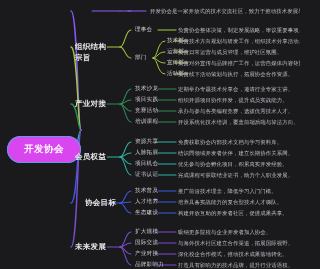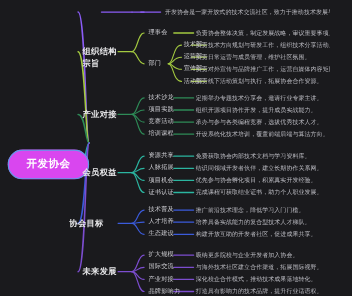--- a/index.html
+++ b/index.html
@@ -142,21 +142,21 @@
       <div class="node desc" style="left: 178px; top: 122px;">开设系统化技术培训，覆盖前端后端与算法方向。</div>
       <div class="node b1" style="left: 75px; top: 157px;">会员权益</div>
       <div class="node b2" style="left: 135px; top: 142px;">资源共享</div>
       <div class="node desc" style="left: 178px; top: 142px;">免费获取协会内部技术文档与学习资料库。</div>
       <div class="node b2" style="left: 135px; top: 153px;">人脉拓展</div>
       <div class="node desc" style="left: 178px; top: 153px;">结识同领域开发者伙伴，建立长期协作关系网。</div>
       <div class="node b2" style="left: 135px; top: 164px;">项目机会</div>
       <div class="node desc" style="left: 178px; top: 164px;">优先参与协会孵化项目，积累真实开发经验。</div>
       <div class="node b2" style="left: 135px; top: 175px;">证书认证</div>
       <div class="node desc" style="left: 178px; top: 175px;">完成课程可获取结业证书，助力个人职业发展。</div>
-      <div class="node b1" style="left: 63px; top: 203px;">协会目标</div>
+      <div class="node b1" style="left: 85px; top: 203px;">协会目标</div>
       <div class="node b2" style="left: 135px; top: 191px;">技术普及</div>
       <div class="node desc" style="left: 178px; top: 191px;">推广前沿技术理念，降低学习入门门槛。</div>
       <div class="node b2" style="left: 135px; top: 202px;">人才培养</div>
       <div class="node desc" style="left: 178px; top: 202px;">培养具备实战能力的复合型技术人才梯队。</div>
       <div class="node b2" style="left: 135px; top: 213px;">生态建设</div>
       <div class="node desc" style="left: 178px; top: 213px;">构建开放互助的开发者社区，促进成果共享。</div>
       <div class="node b1" style="left: 75px; top: 247px; text-align: right;">未来发展</div>
       <div class="node b2" style="left: 135px; top: 232px;">扩大规模</div>
       <div class="node desc" style="left: 178px; top: 232px;">吸纳更多院校与企业开发者加入协会。</div>
       <div class="node b2" style="left: 135px; top: 243px;">国际交流</div>

